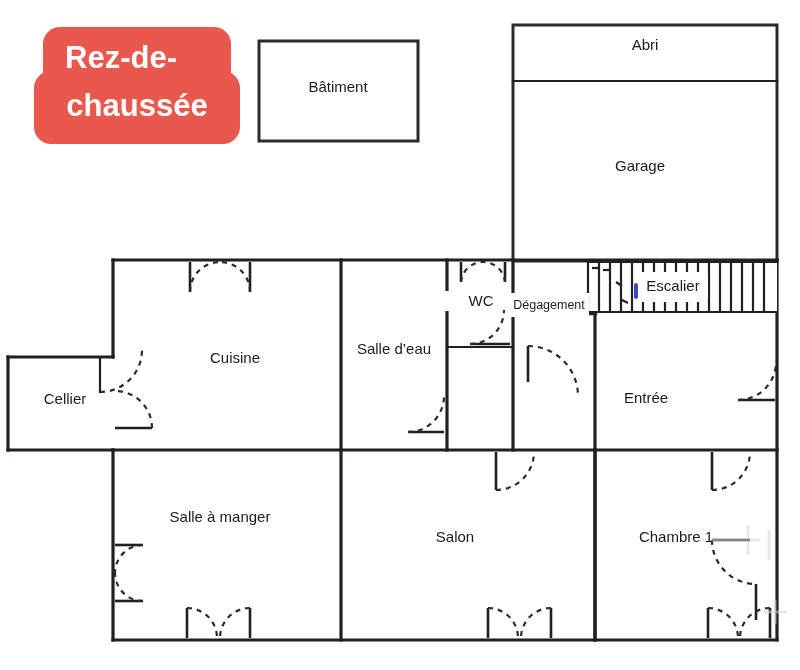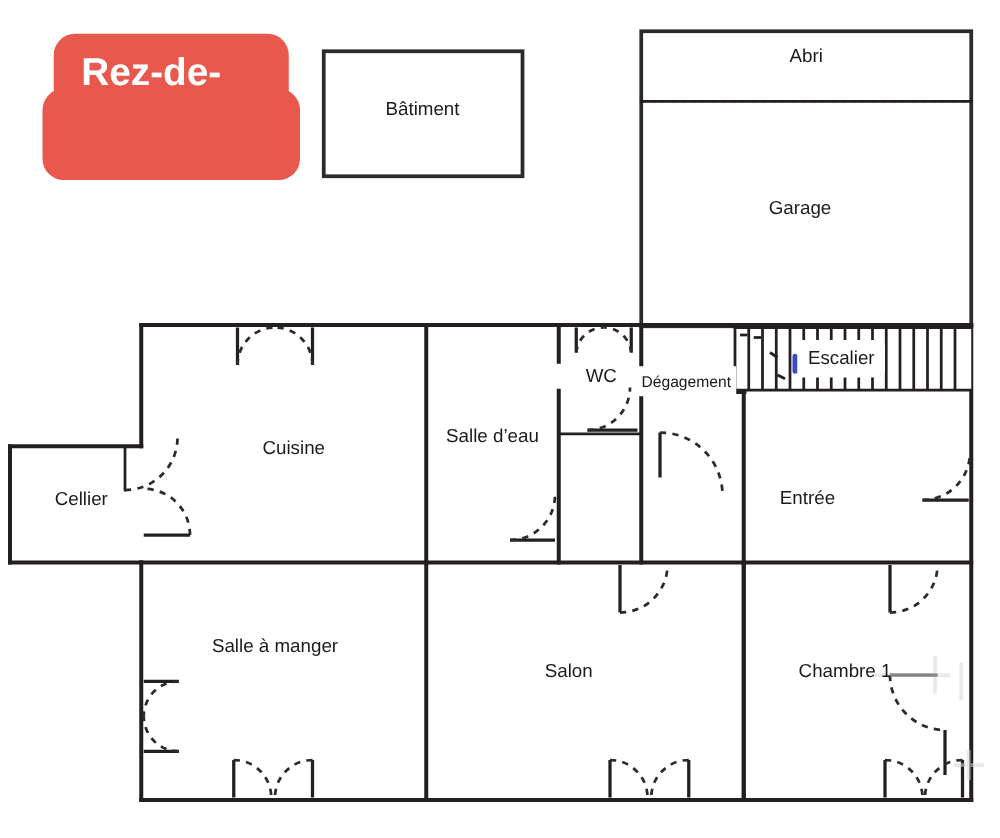--- a/index.html
+++ b/index.html
@@ -362,15 +362,16 @@
 
       <text class="room-label" x="676" y="538">Chambre 1</text>
     </g>
 
   </svg>
 
   <div id="floor-badge">
     <div class="badge-shape-top"></div>
     <div class="badge-shape-bottom"></div>
     <div class="badge-line badge-line-1">Rez-de-</div>
+    <div class="badge-line badge-line-2">chaussée</div>
   </div>
 
 </div>
 
 </body></html>

